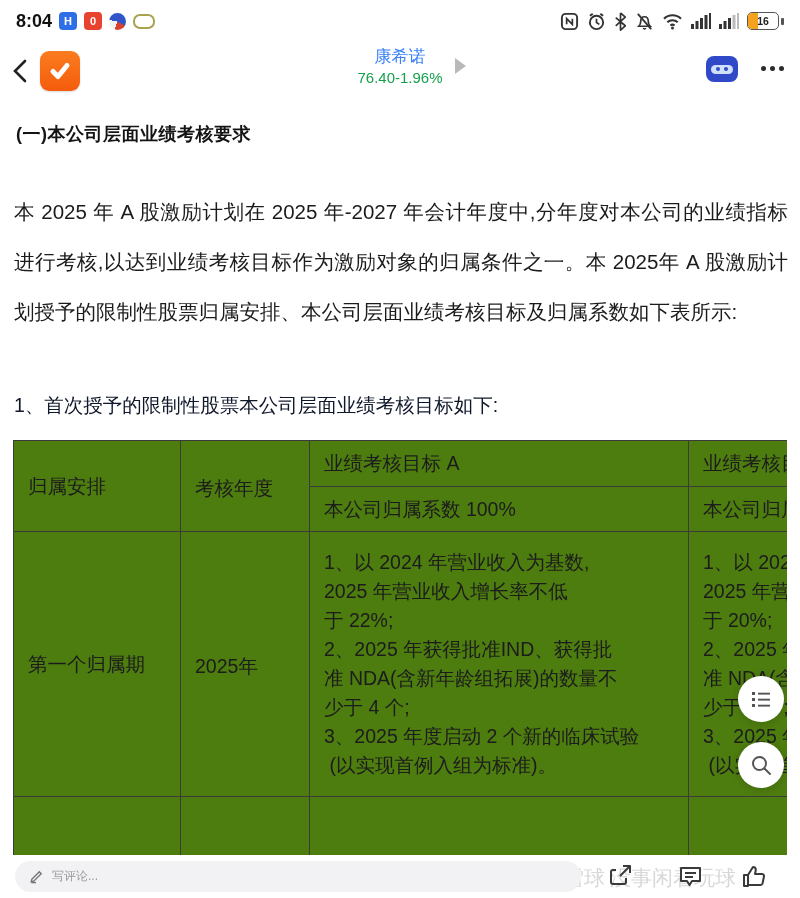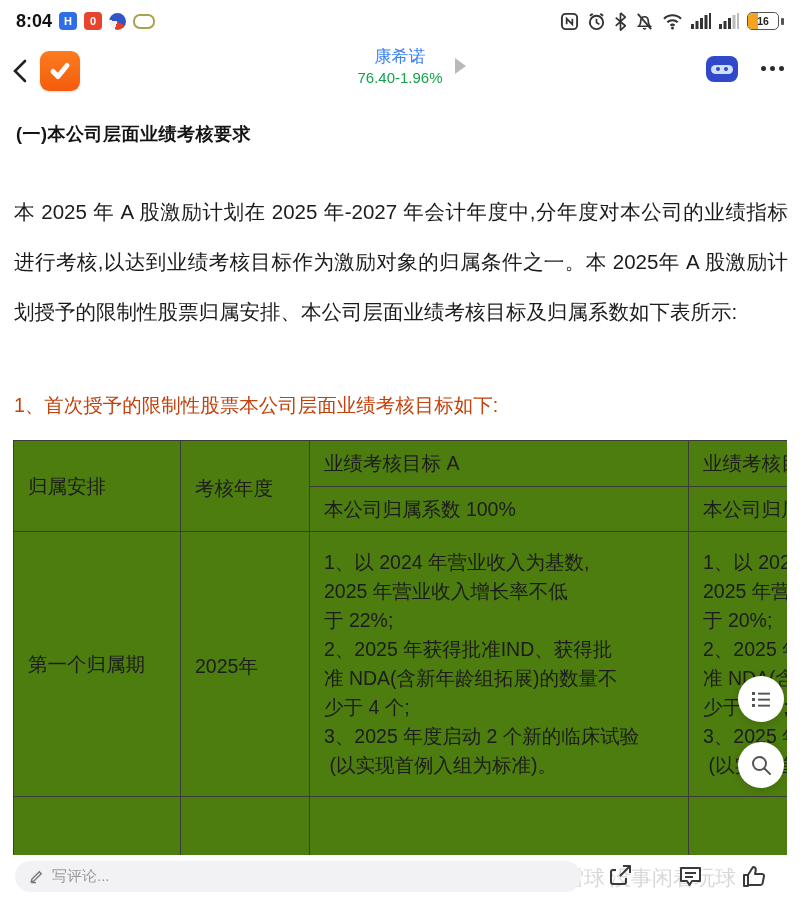--- a/index.html
+++ b/index.html
@@ -42,21 +42,21 @@
     background:#2f49c9;display:flex;align-items:center;justify-content:center;}
   .robot .visor{width:22px;height:9px;border-radius:5px;background:#cfe0ff;
     display:flex;align-items:center;justify-content:center;gap:4px;}
   .robot .eye{width:4px;height:4px;border-radius:50%;background:#2f49c9;}
   .dots{position:absolute;right:16px;top:22px;display:flex;gap:4px;}
   .dots i{width:5px;height:5px;border-radius:50%;background:#2b2b2b;}
   
   .doc-heading{position:absolute;left:16px;top:122px;font-size:18px;font-weight:700;color:#141414;letter-spacing:.5px;}
   .doc-para{position:absolute;left:14px;top:187px;width:774px;font-size:20.5px;line-height:50px;
     color:#1b1b1b;text-align:justify;}
-  .doc-intro{position:absolute;left:14px;top:392px;font-size:19.5px;color:#c2410c;}
+  .doc-intro{position:absolute;left:14px;top:392px;font-size:19.5px;color:#0f172a;}
   
   .table-clip{position:absolute;left:13px;top:440px;width:774px;height:415px;overflow:hidden;}
   table.perf{border-collapse:collapse;width:975px;table-layout:fixed;font-size:19.5px;color:#1c1c1c;}
   table.perf td{border:1.5px solid #3b3b3b;vertical-align:middle;background:#4d7c0f;}
   td.c1{width:142px;padding:6px 10px 6px 14px;}
   td.c2{width:108px;padding:6px 6px 2px 14px;}
   td.c3{width:354px;padding:4px 10px 4px 14px;}
   td.c4{width:371px;padding:4px 10px 4px 14px;}
   td.hdr{height:37px;}
   td.sub{height:36px;}
@@ -65,21 +65,21 @@
   tr.r2 td{height:190px;}
   
   .fab{position:absolute;right:16px;width:46px;height:46px;border-radius:50%;background:#fff;
     box-shadow:0 1px 8px rgba(0,0,0,.16);display:flex;align-items:center;justify-content:center;}
   .fab.outline-btn{top:676px;}
   .fab.search-btn{top:742px;}
   
   .bottombar{position:absolute;left:0;right:0;top:855px;height:43px;background:#fff;}
   .comment-pill{position:absolute;left:15px;top:6px;width:566px;height:31px;border-radius:16px;
     background:#f2f2f4;display:flex;align-items:center;gap:8px;padding:0 14px;box-sizing:border-box;}
-  .comment-pill .ph{font-size:15px;color:#9a9a9a;}
+  .comment-pill .ph{font-size:12px;color:#9a9a9a;}
   .watermark{position:absolute;left:536px;top:9px;display:flex;align-items:center;gap:5px;
     color:#d8d8d8;font-size:21px;white-space:nowrap;}
   .bb-icon{position:absolute;top:8px;}
   .bb-icon.share{left:607px;}
   .bb-icon.comment{left:677px;}
   .bb-icon.like{left:741px;}
 </style>
 </head>
 <body>
 

